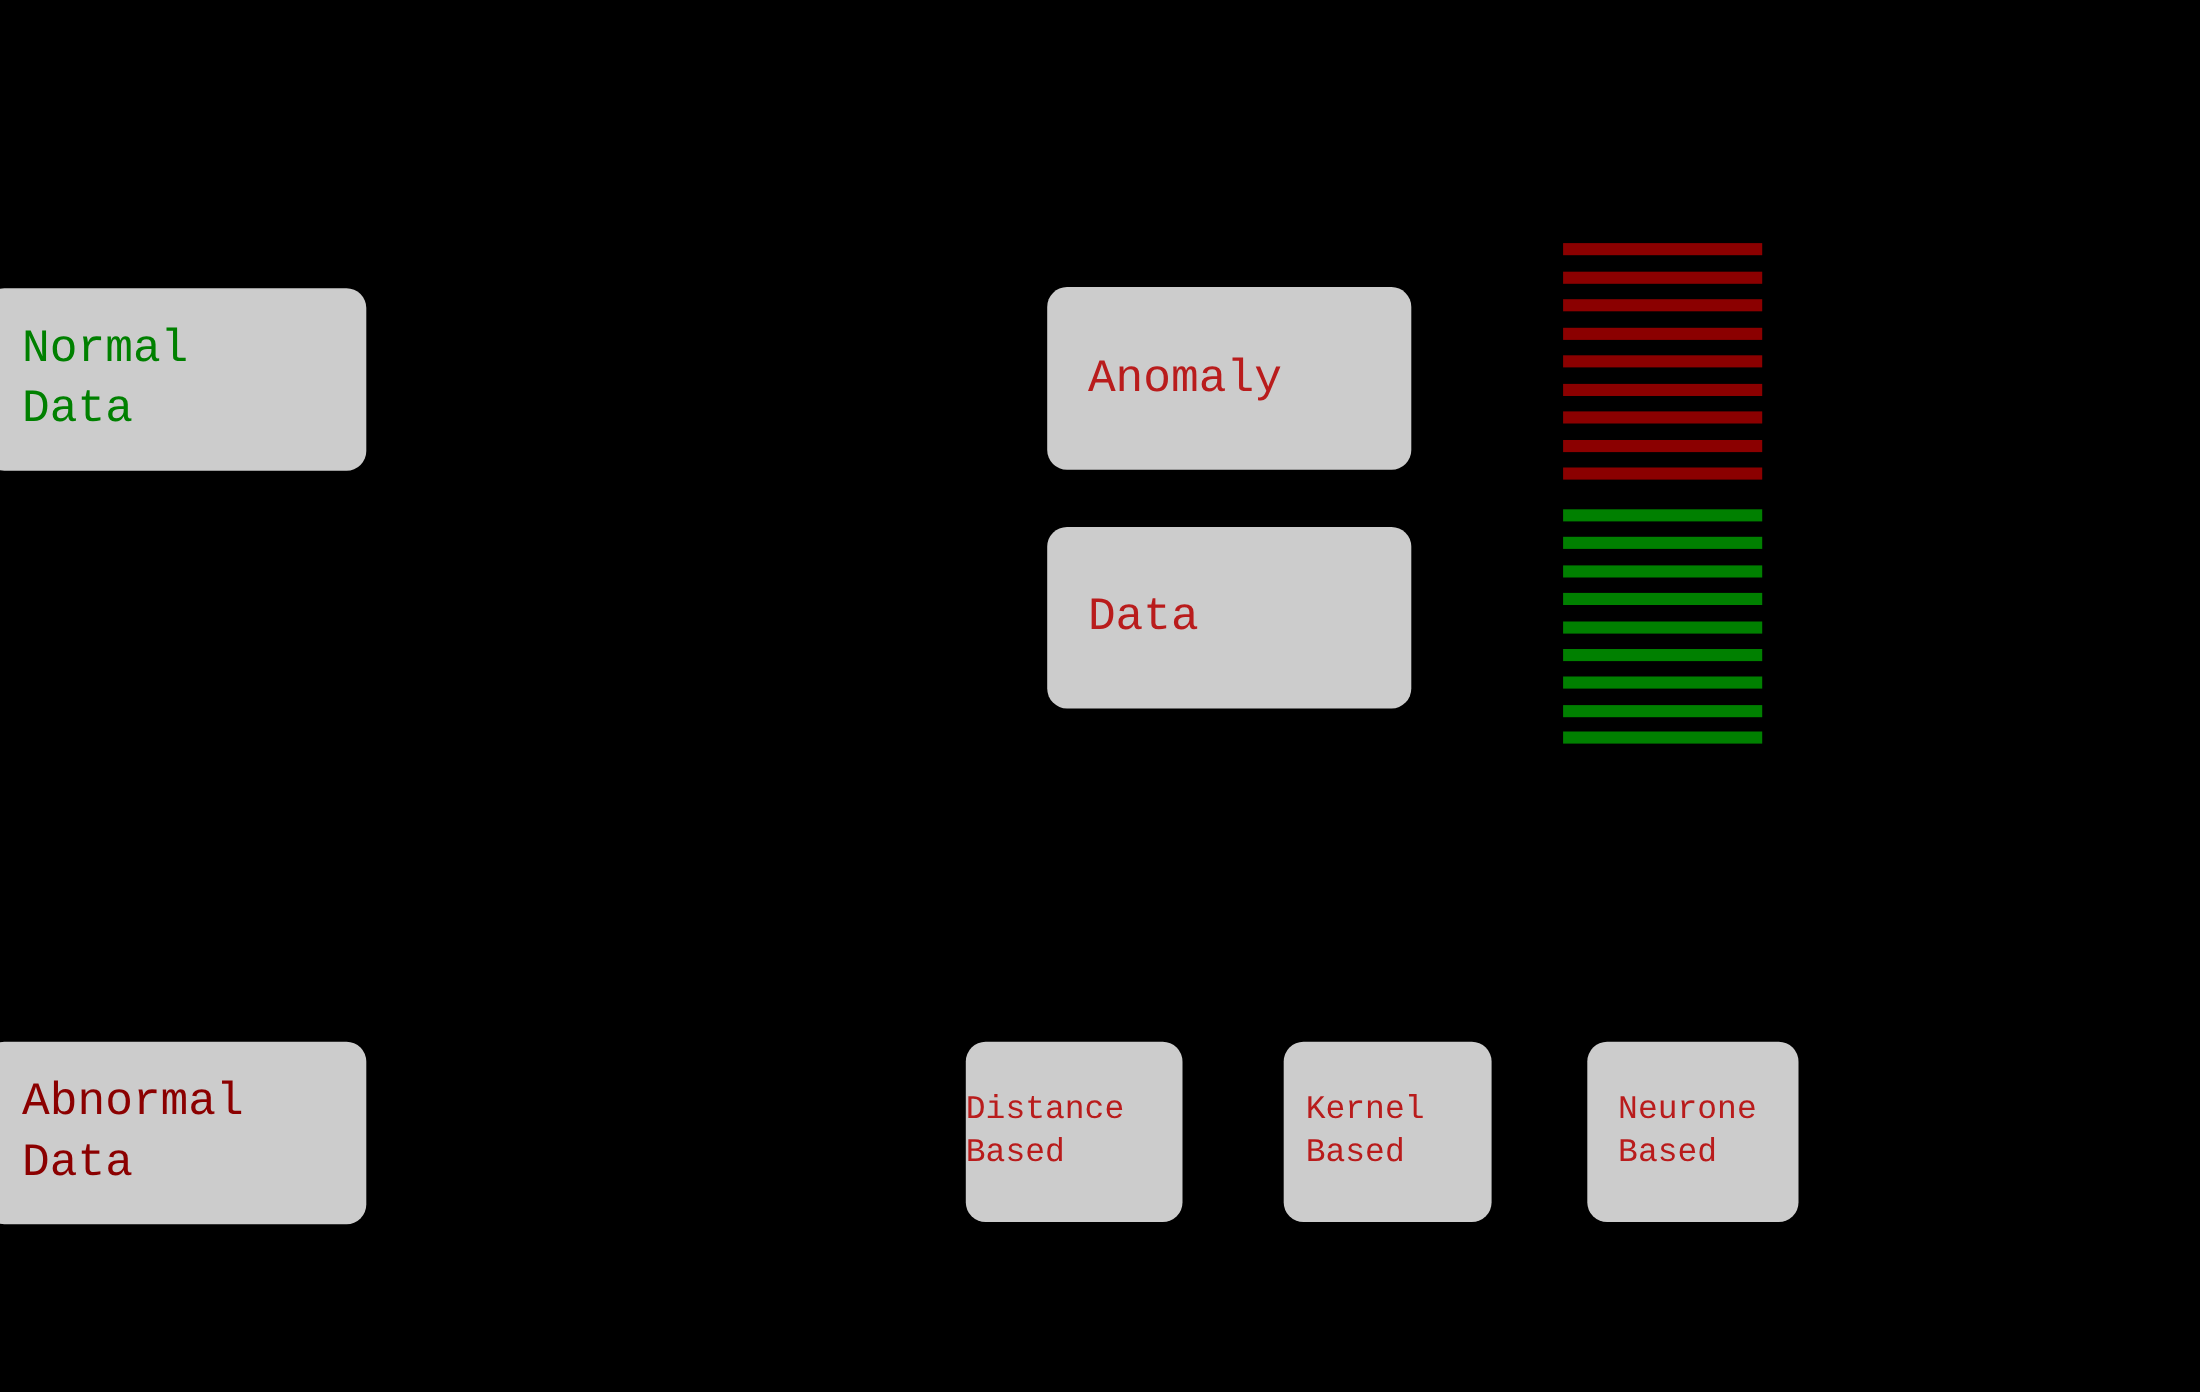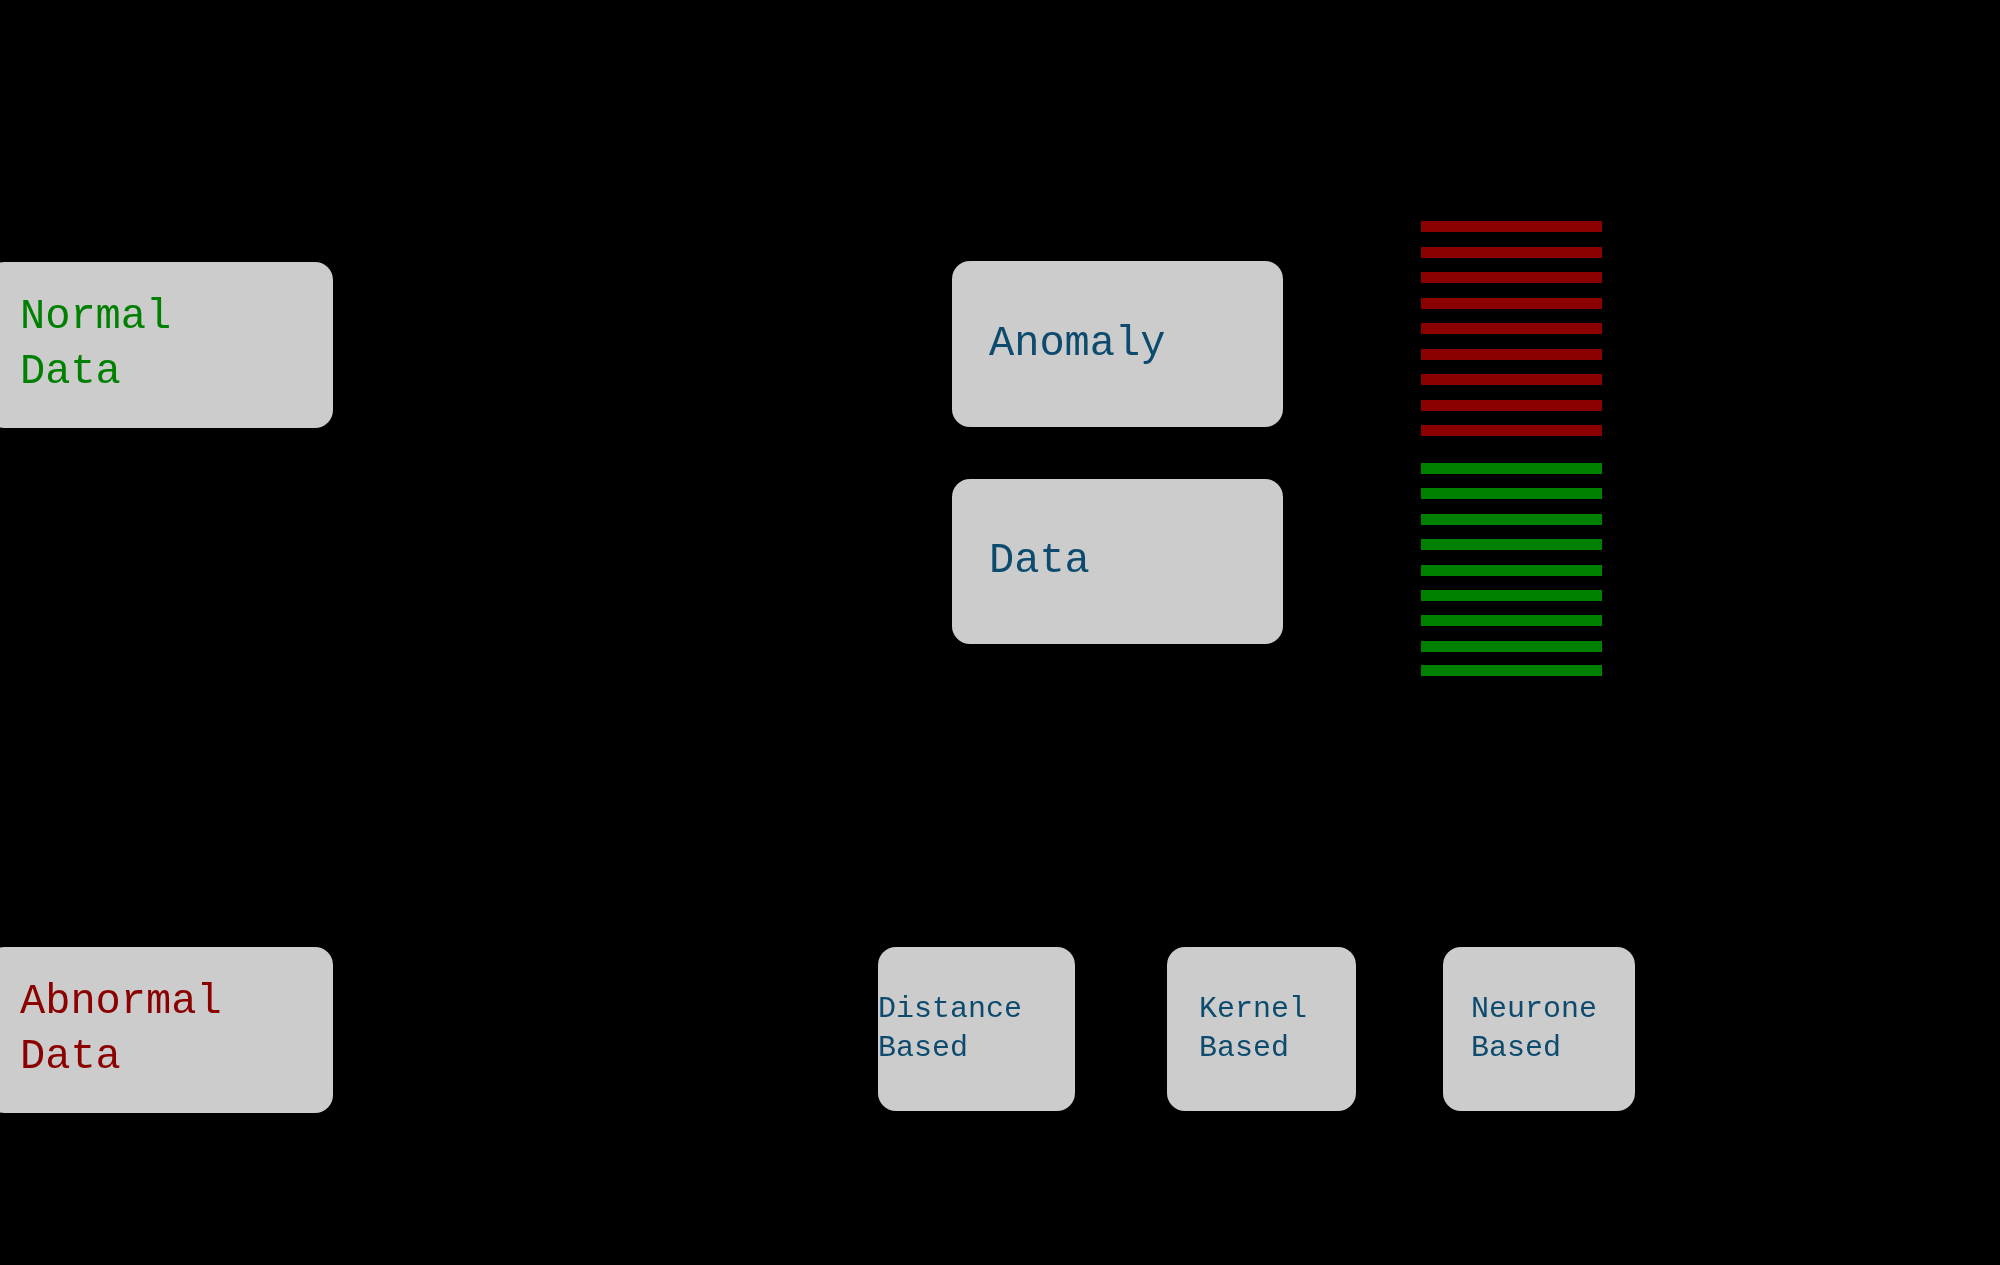--- a/index.html
+++ b/index.html
@@ -16,21 +16,21 @@
     font-family: Liberation Mono, monospace;
   }
   .node {
     position: absolute;
     background: #cccccc;
     border-radius: 18px;
     box-sizing: border-box;
     display: flex;
     flex-direction: column;
     justify-content: center;
-    color: #0c4a6e;
+    color: #b91c1c;
     line-height: 1.30;
     white-space: pre;
   }
   .node .line {
     display: block;
   }
 
   
   #node-normal-data {
     left: -14px;
@@ -79,21 +79,21 @@
     top: 947px;
     width: 197px;
     height: 164px;
     font-size: 30px;
   }
   #node-kernel-based {
     left: 1167px;
     top: 947px;
     width: 189px;
     height: 164px;
-    padding-left: 32px;
+    padding-left: 20px;
     font-size: 30px;
   }
   #node-neurone-based {
     left: 1443px;
     top: 947px;
     width: 192px;
     height: 164px;
     padding-left: 28px;
     font-size: 30px;
   }

